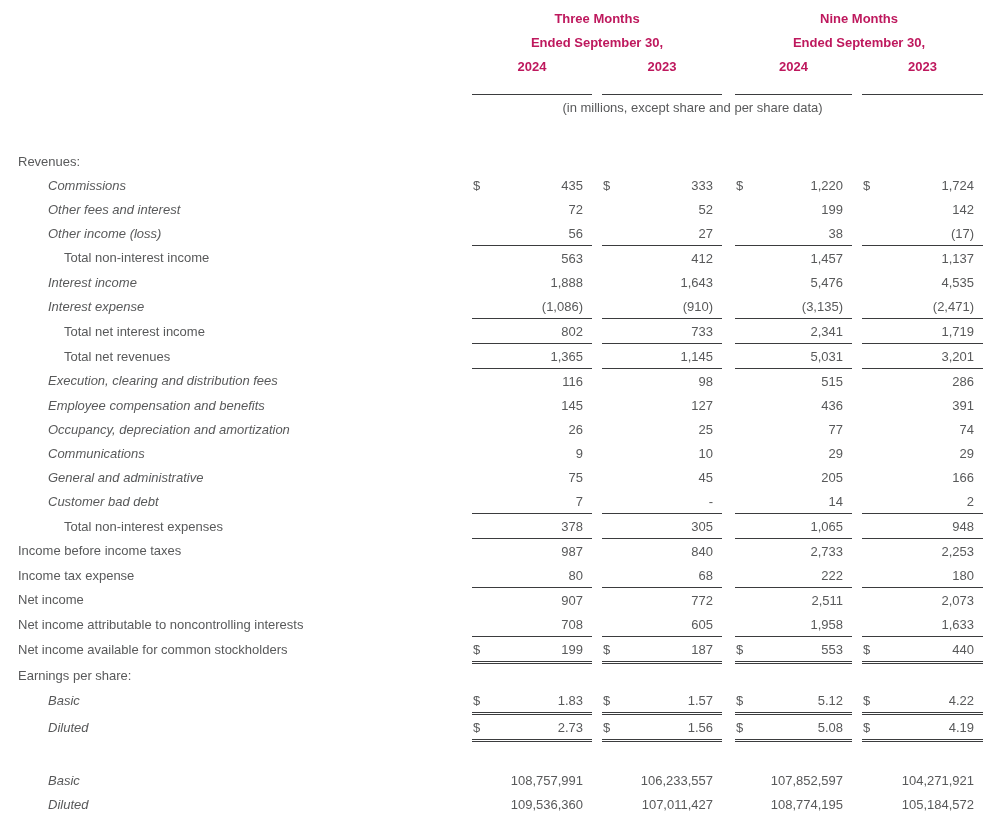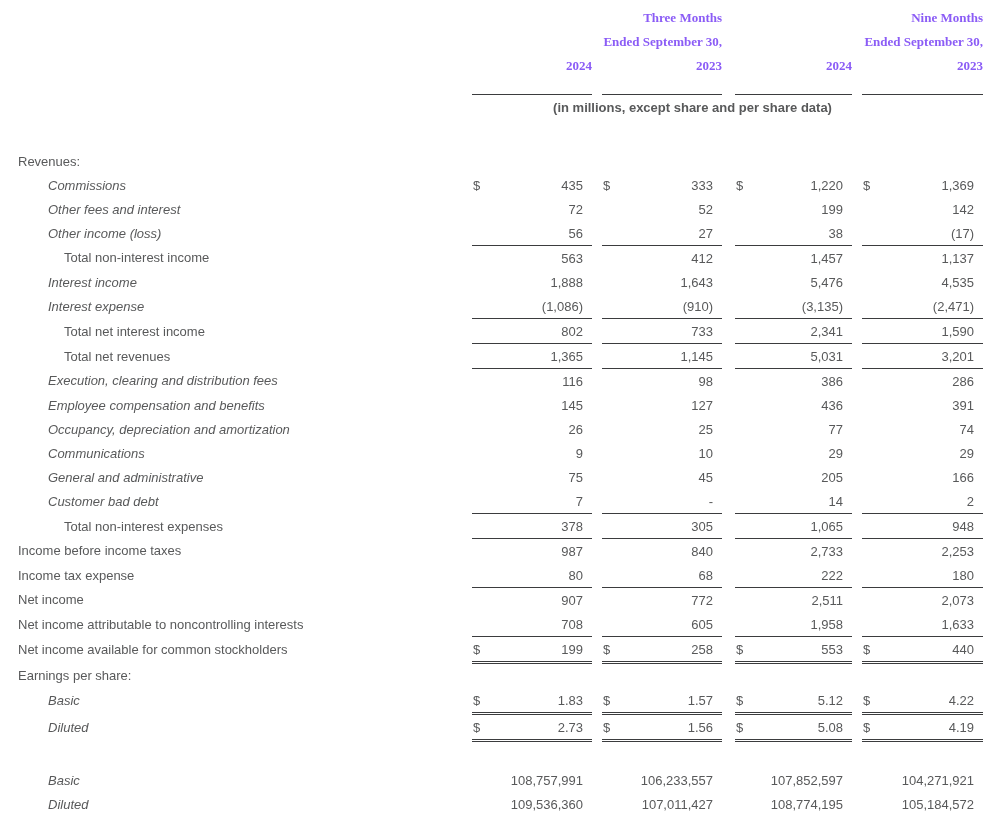--- a/index.html
+++ b/index.html
@@ -26,23 +26,23 @@
   td { padding: 0; height: 24px; vertical-align: middle; overflow: hidden; white-space: nowrap; }
   col.c-label { width: 454px; }
   col.c-val1  { width: 120px; }
   col.c-sp1   { width: 10px; }
   col.c-val2  { width: 120px; }
   col.c-sp2   { width: 13px; }
   col.c-val3  { width: 117px; }
   col.c-sp3   { width: 10px; }
   col.c-val4  { width: 121px; }
 
-  td.hdr { font-weight: bold; text-align: right; color: #8b5cf6; font-family: Liberation Serif, serif; }
+  td.hdr { font-weight: bold; text-align: center; color: #be185d; }
   td.year-cell { padding-bottom: 16px; }
-  td.units { font-weight: bold; text-align: center; padding-right: 70px; }
+  td.units { font-weight: normal; text-align: center; padding-right: 70px; }
 
   td.label { }
   td.label.indent-1 { padding-left: 30px; font-style: italic; }
   td.label.indent-2 { padding-left: 46px; }
 
   td.val { }
   td.bb  { border-bottom: 1px solid #3b3c3e; }
   td.dbb { border-bottom: 3px double #3b3c3e; }
 
   .vf { display: flex; justify-content: space-between; align-items: baseline; }
@@ -127,21 +127,21 @@
           <td class="val">
             <div class="vf">
               <span class="dollar">$</span>
               <span class="num">1,220</span>
             </div>
           </td>
           <td></td>
           <td class="val">
             <div class="vf">
               <span class="dollar">$</span>
-              <span class="num">1,369</span>
+              <span class="num">1,724</span>
             </div>
           </td>
         </tr>
         <tr>
           <td class="label indent-1">Other fees and interest</td>
           <td class="val">
             <div class="vf">
               <span class="dollar"></span>
               <span class="num">72</span>
             </div>
@@ -307,21 +307,21 @@
           <td class="val bb">
             <div class="vf">
               <span class="dollar"></span>
               <span class="num">2,341</span>
             </div>
           </td>
           <td></td>
           <td class="val bb">
             <div class="vf">
               <span class="dollar"></span>
-              <span class="num">1,590</span>
+              <span class="num">1,719</span>
             </div>
           </td>
         </tr>
         <tr>
           <td class="label indent-2">Total net revenues</td>
           <td class="val bb">
             <div class="vf">
               <span class="dollar"></span>
               <span class="num">1,365</span>
             </div>
@@ -360,21 +360,21 @@
           <td class="val">
             <div class="vf">
               <span class="dollar"></span>
               <span class="num">98</span>
             </div>
           </td>
           <td></td>
           <td class="val">
             <div class="vf">
               <span class="dollar"></span>
-              <span class="num">386</span>
+              <span class="num">515</span>
             </div>
           </td>
           <td></td>
           <td class="val">
             <div class="vf">
               <span class="dollar"></span>
               <span class="num">286</span>
             </div>
           </td>
         </tr>
@@ -683,21 +683,21 @@
           <td class="val dbb">
             <div class="vf">
               <span class="dollar">$</span>
               <span class="num">199</span>
             </div>
           </td>
           <td></td>
           <td class="val dbb">
             <div class="vf">
               <span class="dollar">$</span>
-              <span class="num">258</span>
+              <span class="num">187</span>
             </div>
           </td>
           <td></td>
           <td class="val dbb">
             <div class="vf">
               <span class="dollar">$</span>
               <span class="num">553</span>
             </div>
           </td>
           <td></td>

